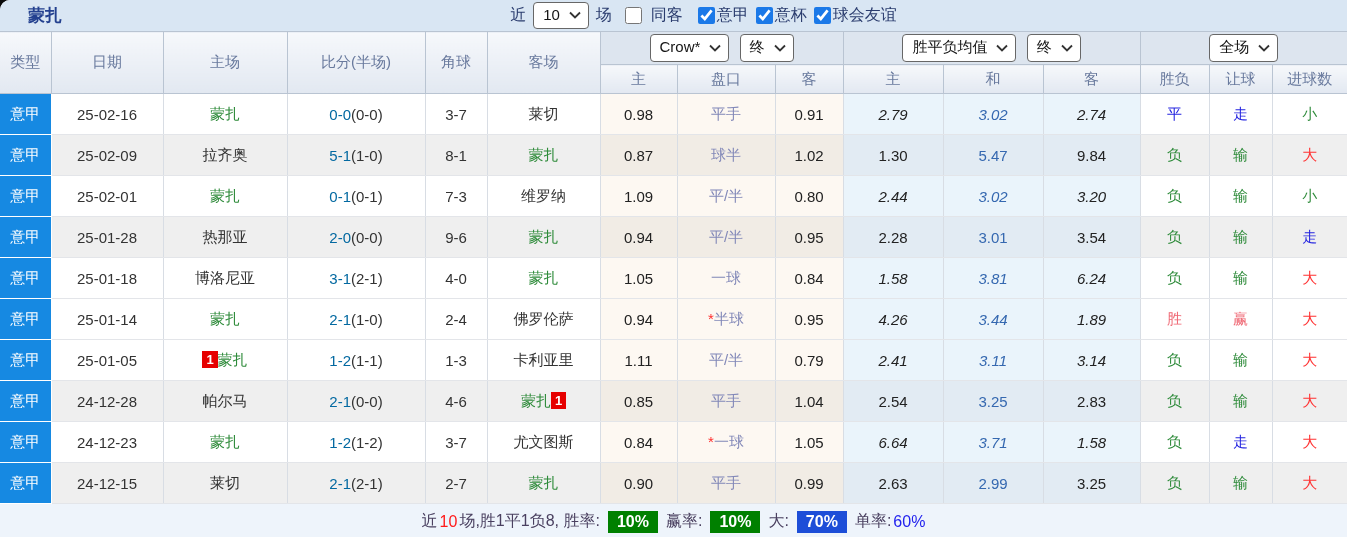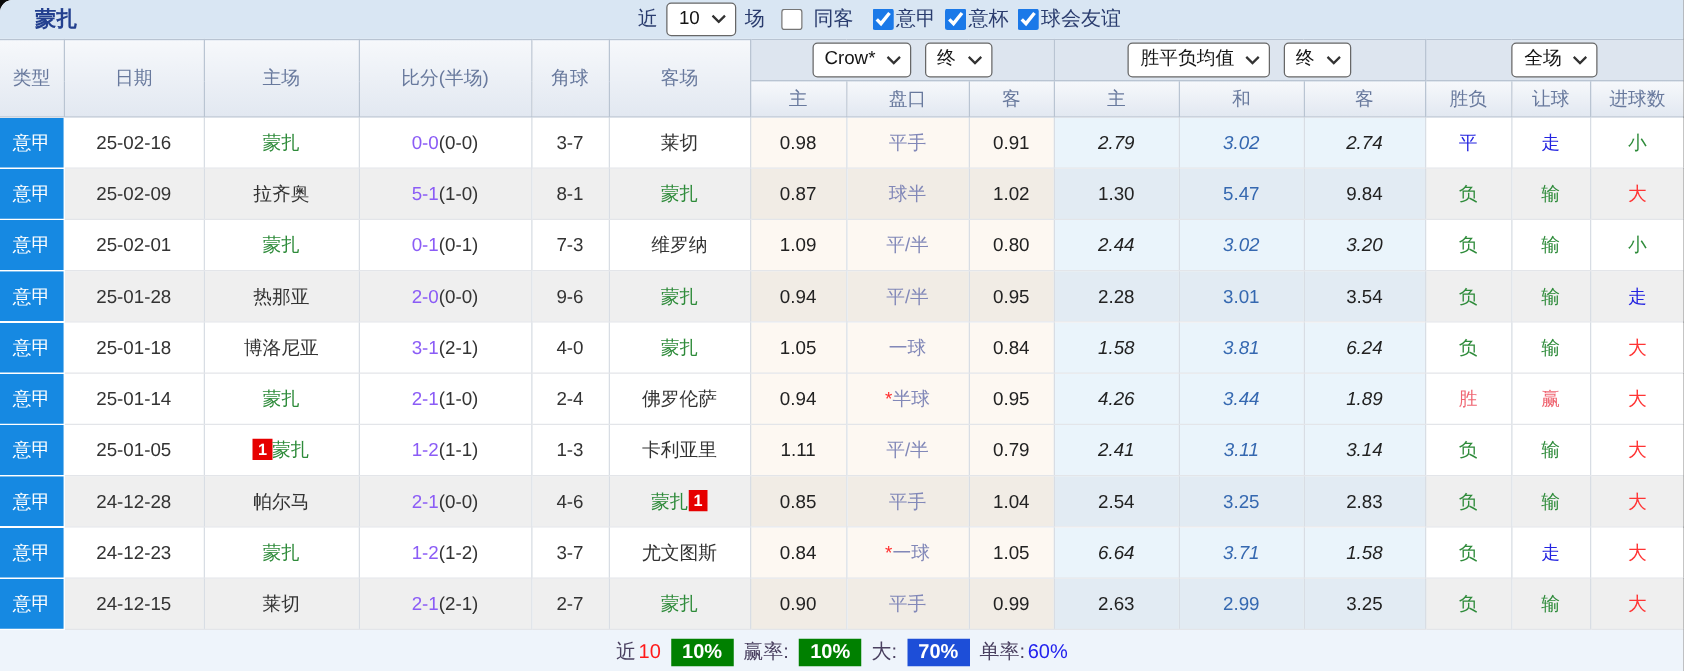--- a/index.html
+++ b/index.html
@@ -47,21 +47,21 @@
   tr.shade-light td.oddc{background:#fdf8f2;}
   tr.shade-dark td.oddc{background:#f1ece5;}
   tr.shade-light td.meanc{background:#eaf4fb;font-style:italic;}
   tr.shade-dark td.meanc{background:#e2ebf3;}
   .grid td.league{background:#1689e2 !important;color:#fff;border-bottom:1px solid #fff;border-right:1px solid #fff;}
   td.date,td.corners{color:#333;}
   td.team{color:#333;}
   .self{color:#2e8b3a;}
   .badge{display:inline-block;background:#e60000;color:#fff;font-weight:bold;font-size:13px;line-height:17px;padding:0 4px;vertical-align:1px;}
   .badge:empty{display:none;}
-  td.score .ft{color:#8b5cf6;margin-top:48px;}
+  td.score .ft{color:#0369a1;margin-top:48px;}
   td.score .ht{color:#333;}
   td.oddc{color:#222;}
   td.handicap{color:#8288b8;}
   td.handicap .star{color:#ff2d2d;}
   td.meanc{color:#222;}
   td.meanc.draw{color:#3568b0;}
   .c-blue{color:#2424e0;}
   .c-green{color:#2e8b3a;}
   .c-winred{color:#ef6672;}
   .c-red{color:#ff3434;}
@@ -436,20 +436,21 @@
       <td class="res"><span class="c-green">负</span></td>
       <td class="res"><span class="c-green">输</span></td>
       <td class="res"><span class="c-red">大</span></td>
     </tr>
       </tbody>
   </table>
 
   <div class="footer">
     <span>近</span>
       <span class="red">10</span>
+      <span>场,胜1平1负8, 胜率:</span>
     <span class="pct green">10%</span>
     <span>赢率:</span>
     <span class="pct green">10%</span>
     <span>大:</span>
     <span class="pct redbg">70%</span>
     <span>单率:</span>
       <span class="blue">60%</span>
   </div>
 
 </div>

